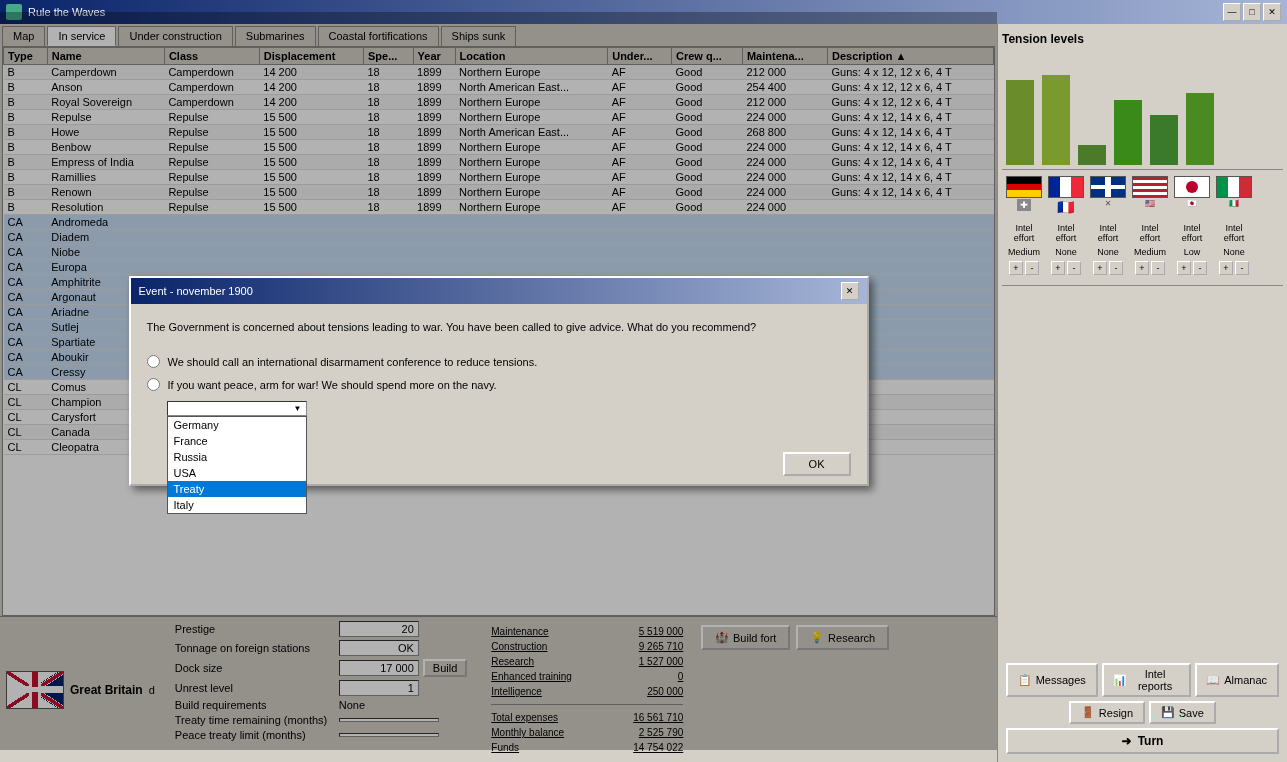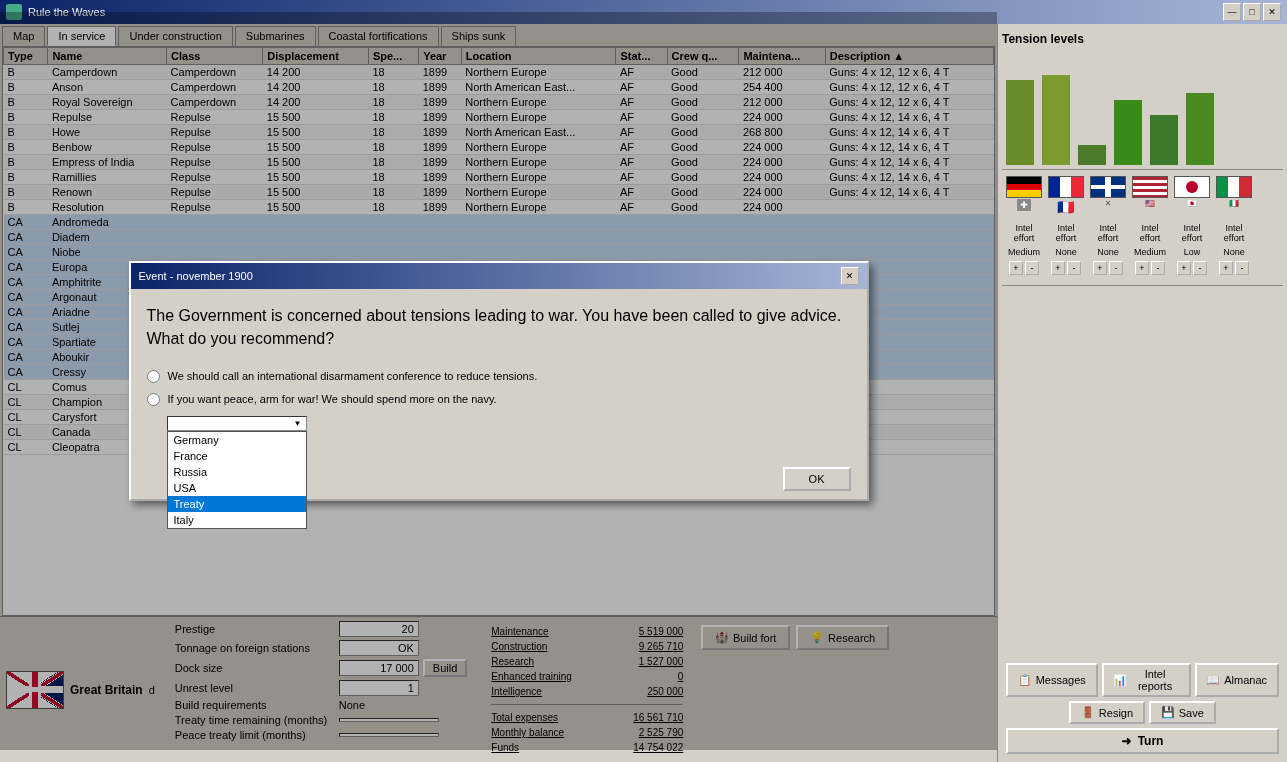--- a/index.html
+++ b/index.html
@@ -192,21 +192,21 @@
       width: 18px;
       height: 18px;
       display: flex;
       align-items: center;
       justify-content: center;
       cursor: pointer;
       font-size: 9px;
       color: black;
     }
     .dialog-body { padding: 16px; }
-    .dialog-text { margin-bottom: 20px; font-size: 16px; line-height: 1.4; }
+    .dialog-text { margin-bottom: 20px; font-size: 11px; line-height: 1.4; }
     .radio-option { display: flex; align-items: center; gap: 8px; margin-bottom: 10px; font-size: 11px; }
     .radio-option input[type=radio] { cursor: pointer; }
     .agreement-row { display: flex; align-items: center; gap: 8px; margin-bottom: 10px; }
     .dropdown-trigger {
       background: white;
       border: 1px inset #888;
       padding: 2px 4px;
       width: 140px;
       display: flex;
       align-items: center;
@@ -302,21 +302,21 @@
       <table>
         <thead>
           <tr>
             <th>Type</th>
             <th>Name</th>
             <th>Class</th>
             <th>Displacement</th>
             <th>Spe...</th>
             <th>Year</th>
             <th>Location</th>
-            <th>Stat...</th>
+            <th>Under...</th>
             <th>Crew q...</th>
             <th>Maintena...</th>
             <th>Description ▲</th>
           </tr>
         </thead>
         <tbody id="ships-tbody">
         <tr>
               <td>B</td>
               <td>Camperdown</td>
               <td>Camperdown</td>

